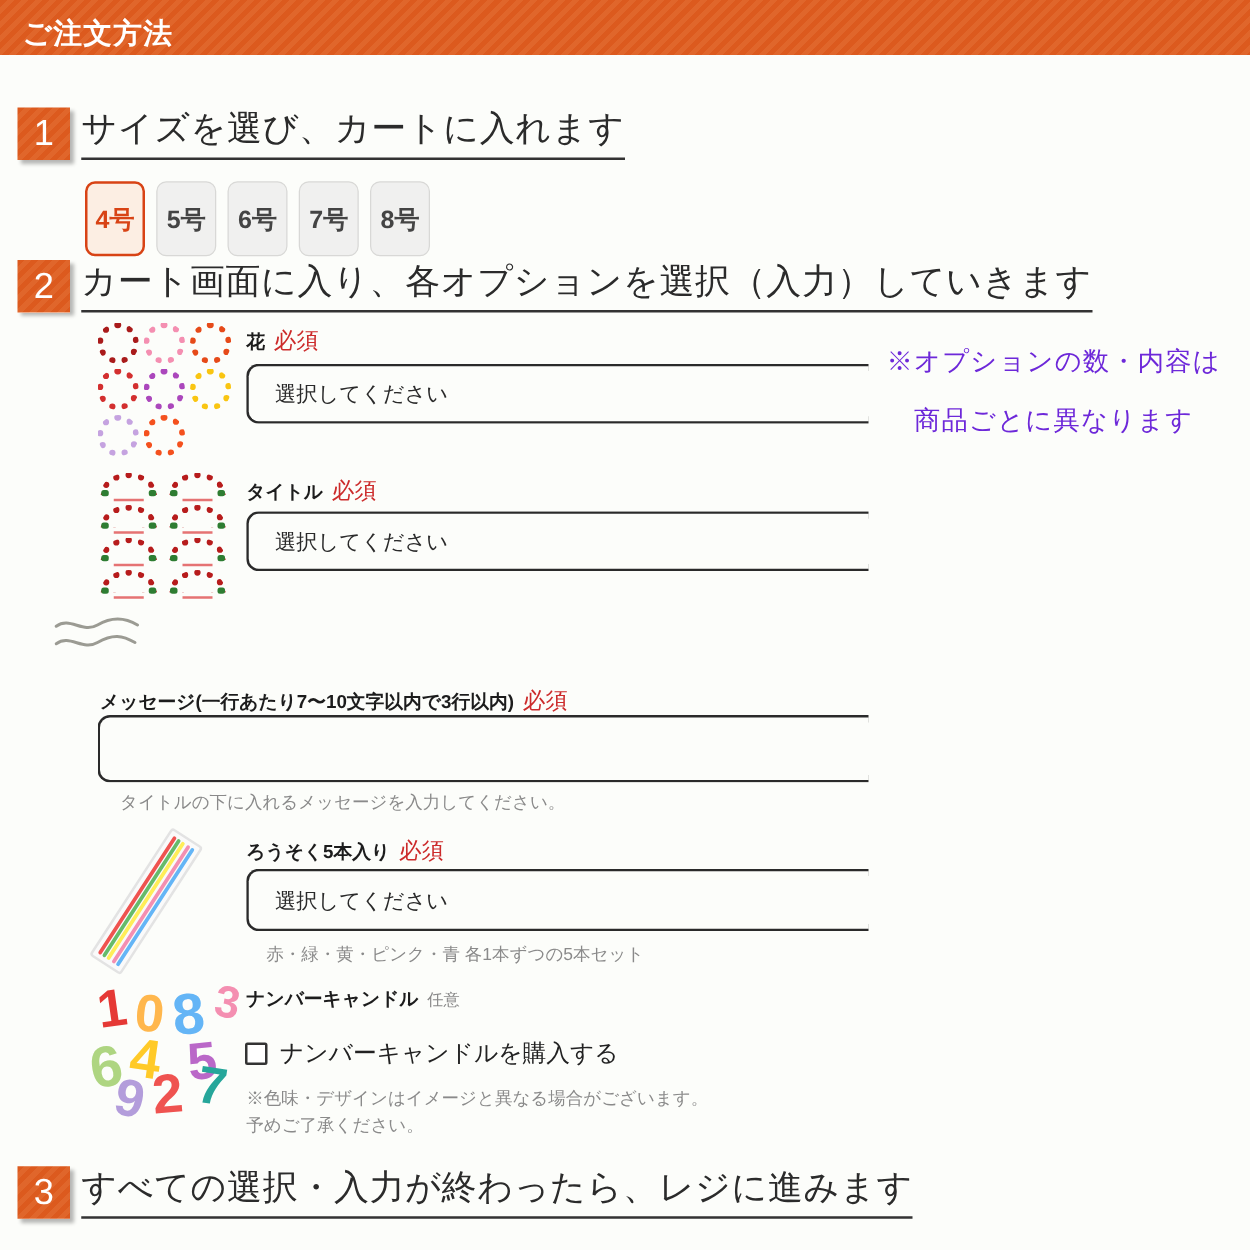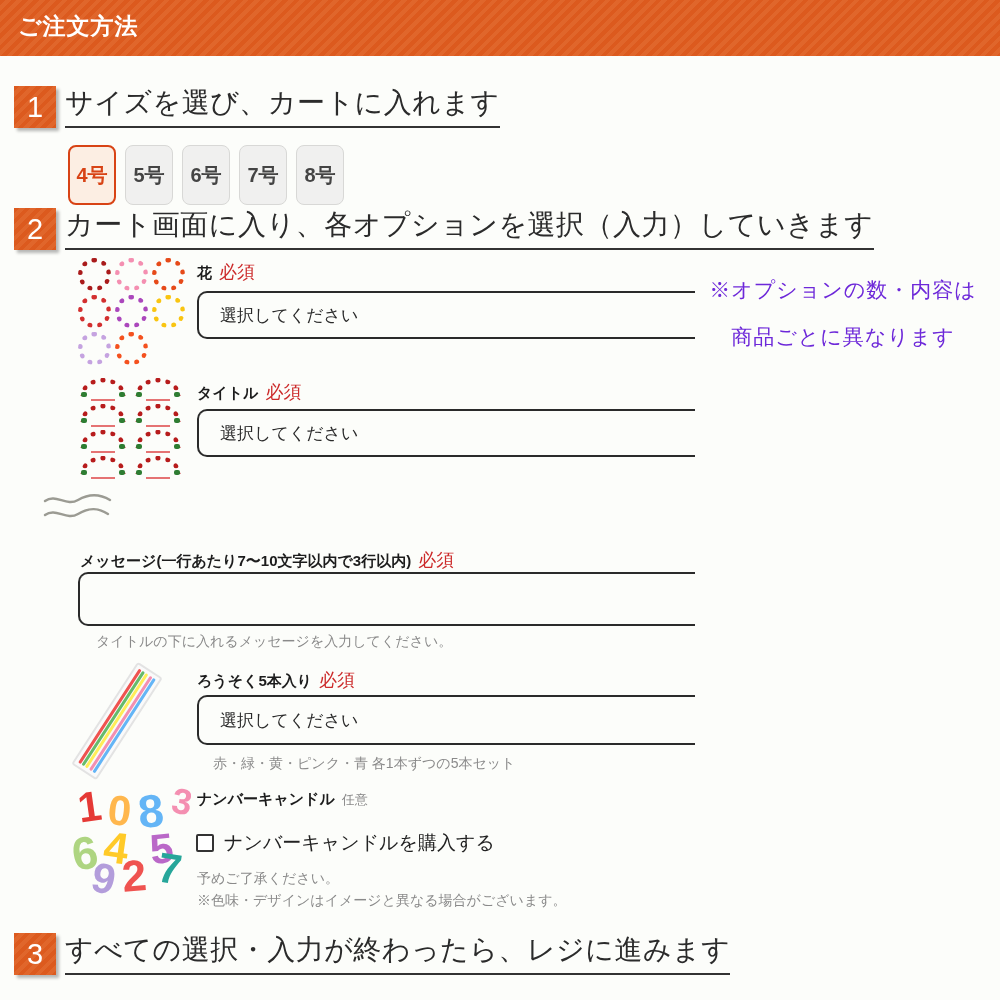--- a/index.html
+++ b/index.html
@@ -7,21 +7,21 @@
   #screen {
     position:relative; width:1000px; height:1000px;
     background:#FCFDFA; overflow:hidden;
     font-family:"Liberation Sans", sans-serif; color:#222;
   }
   
   .stripes {
     background:repeating-linear-gradient(135deg,#DC5A1E 0 4px,#E0662B 4px 8px);
   }
   .header-bar {
-    position:absolute; left:0; top:0; width:1000px; height:56px;
+    position:absolute; left:0; top:0; width:1000px; height:44px;
   }
   .header-title {
     position:absolute; left:18px; top:0; line-height:52px;
     font-size:23px; font-weight:600; color:#fff; letter-spacing:1px;
   }
   
   .step-num {
     position:absolute; left:14px; width:42px; height:42px;
     color:#fff; font-size:29px; font-weight:500; text-align:center; line-height:42px;
     box-shadow:3px 3px 3px rgba(0,0,0,.28);
@@ -253,20 +253,20 @@
   </div>
   <div class="opt-label-row" style="left:197px; top:790px;">
     <span class="opt-label">ナンバーキャンドル</span>
     <span class="opt-optional">任意</span>
   </div>
   <div class="nc-check-row">
     <div class="nc-checkbox"></div>
     <div class="nc-check-label">ナンバーキャンドルを購入する</div>
   </div>
   <div class="nc-note">
+    <div>※色味・デザインはイメージと異なる場合がございます。</div>
     <div>予めご了承ください。</div>
-    <div>※色味・デザインはイメージと異なる場合がございます。</div>
   </div>
 
   <div class="step-num stripes" style="top:933px;">3</div>
   <div class="step-title" style="top:933px;">すべての選択・入力が終わったら、レジに進みます</div>
 
 </div>
 
 </body></html>

